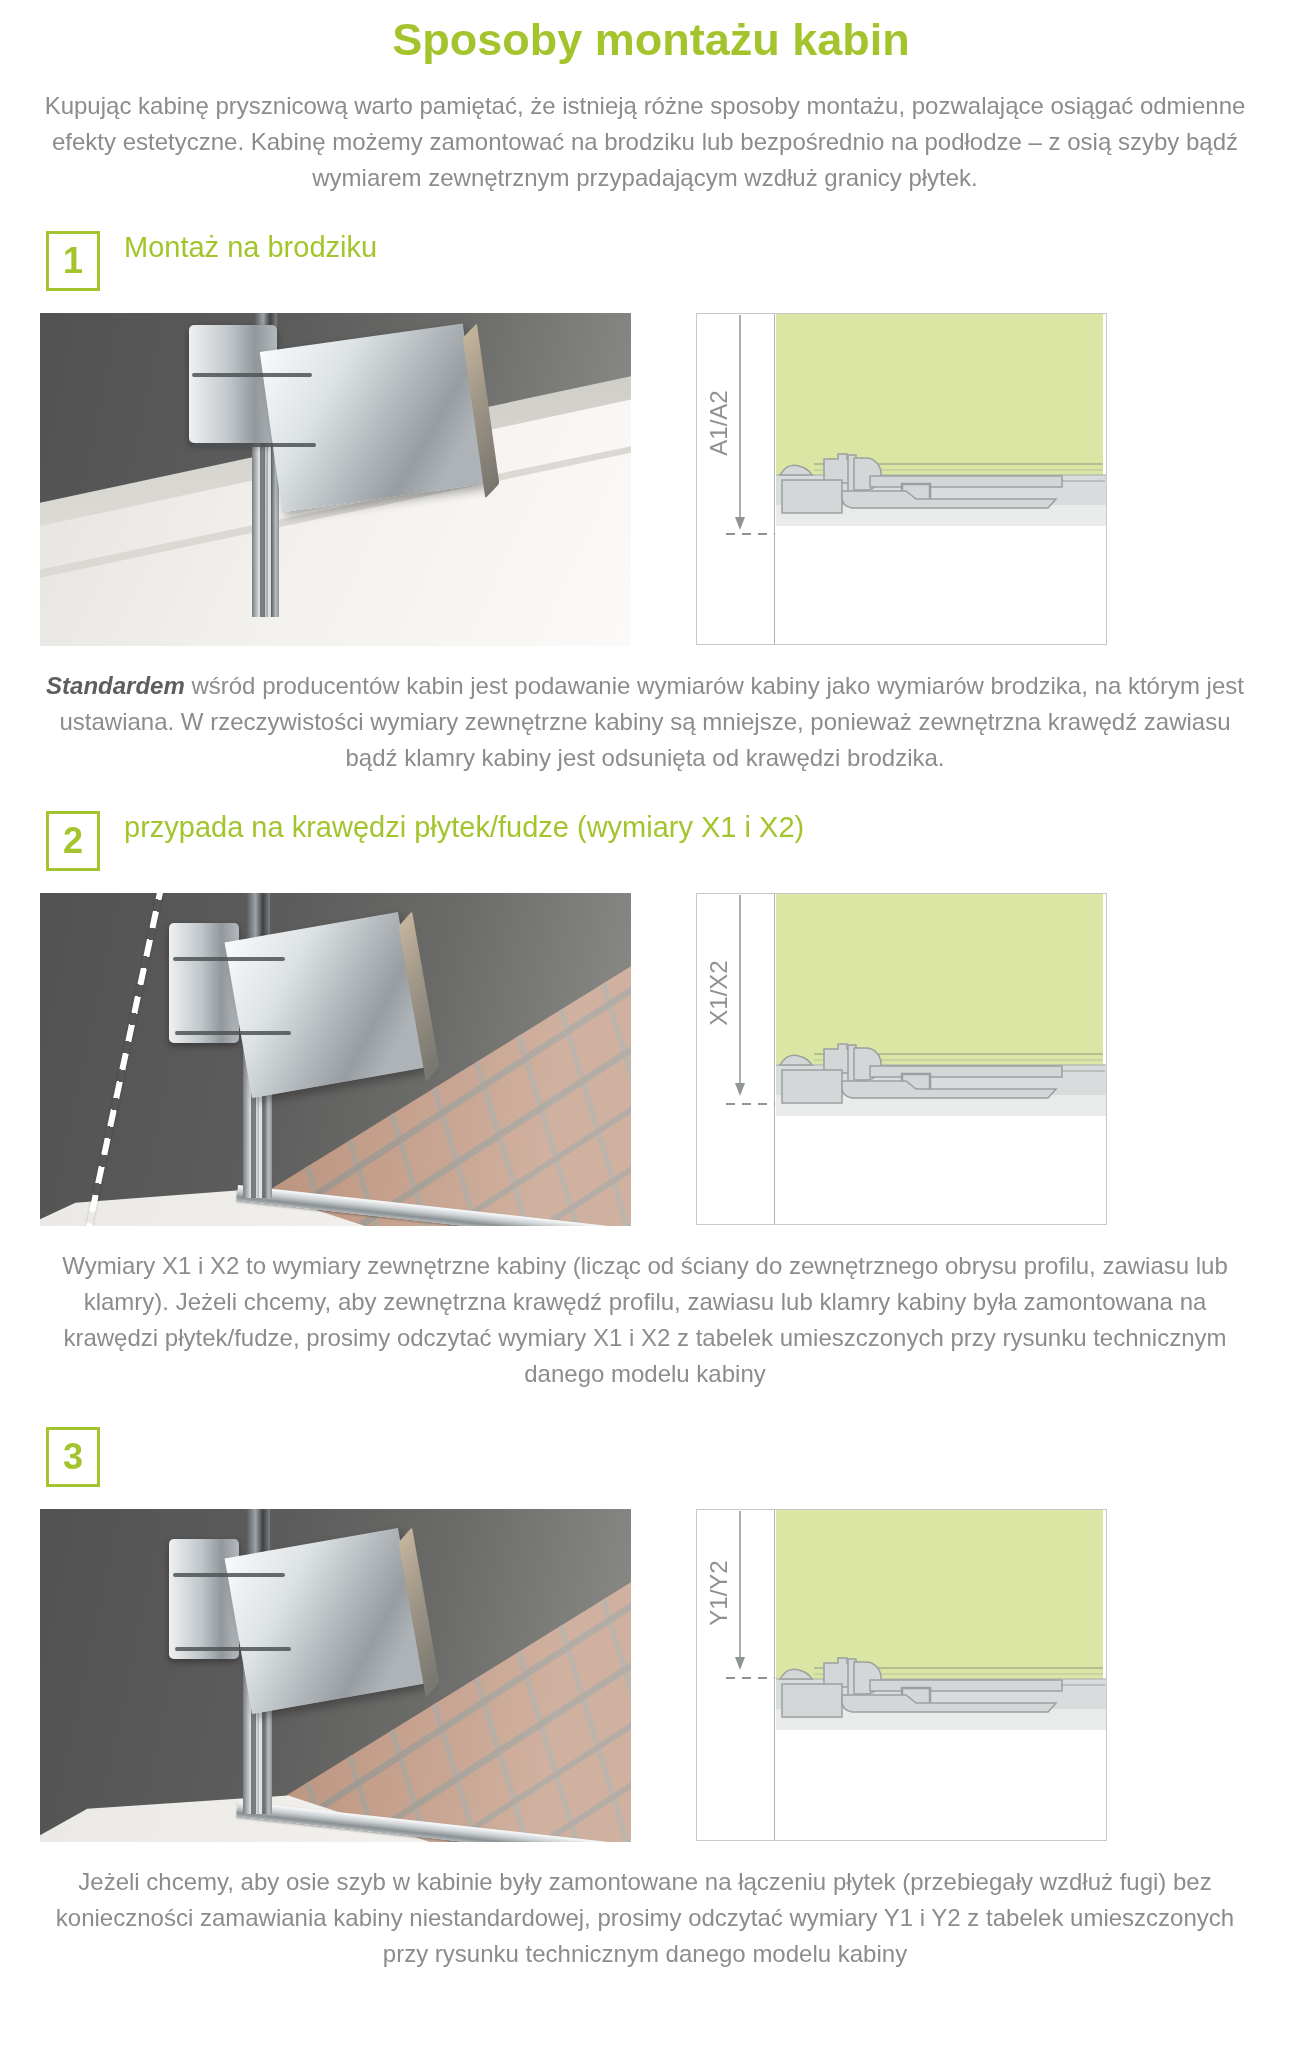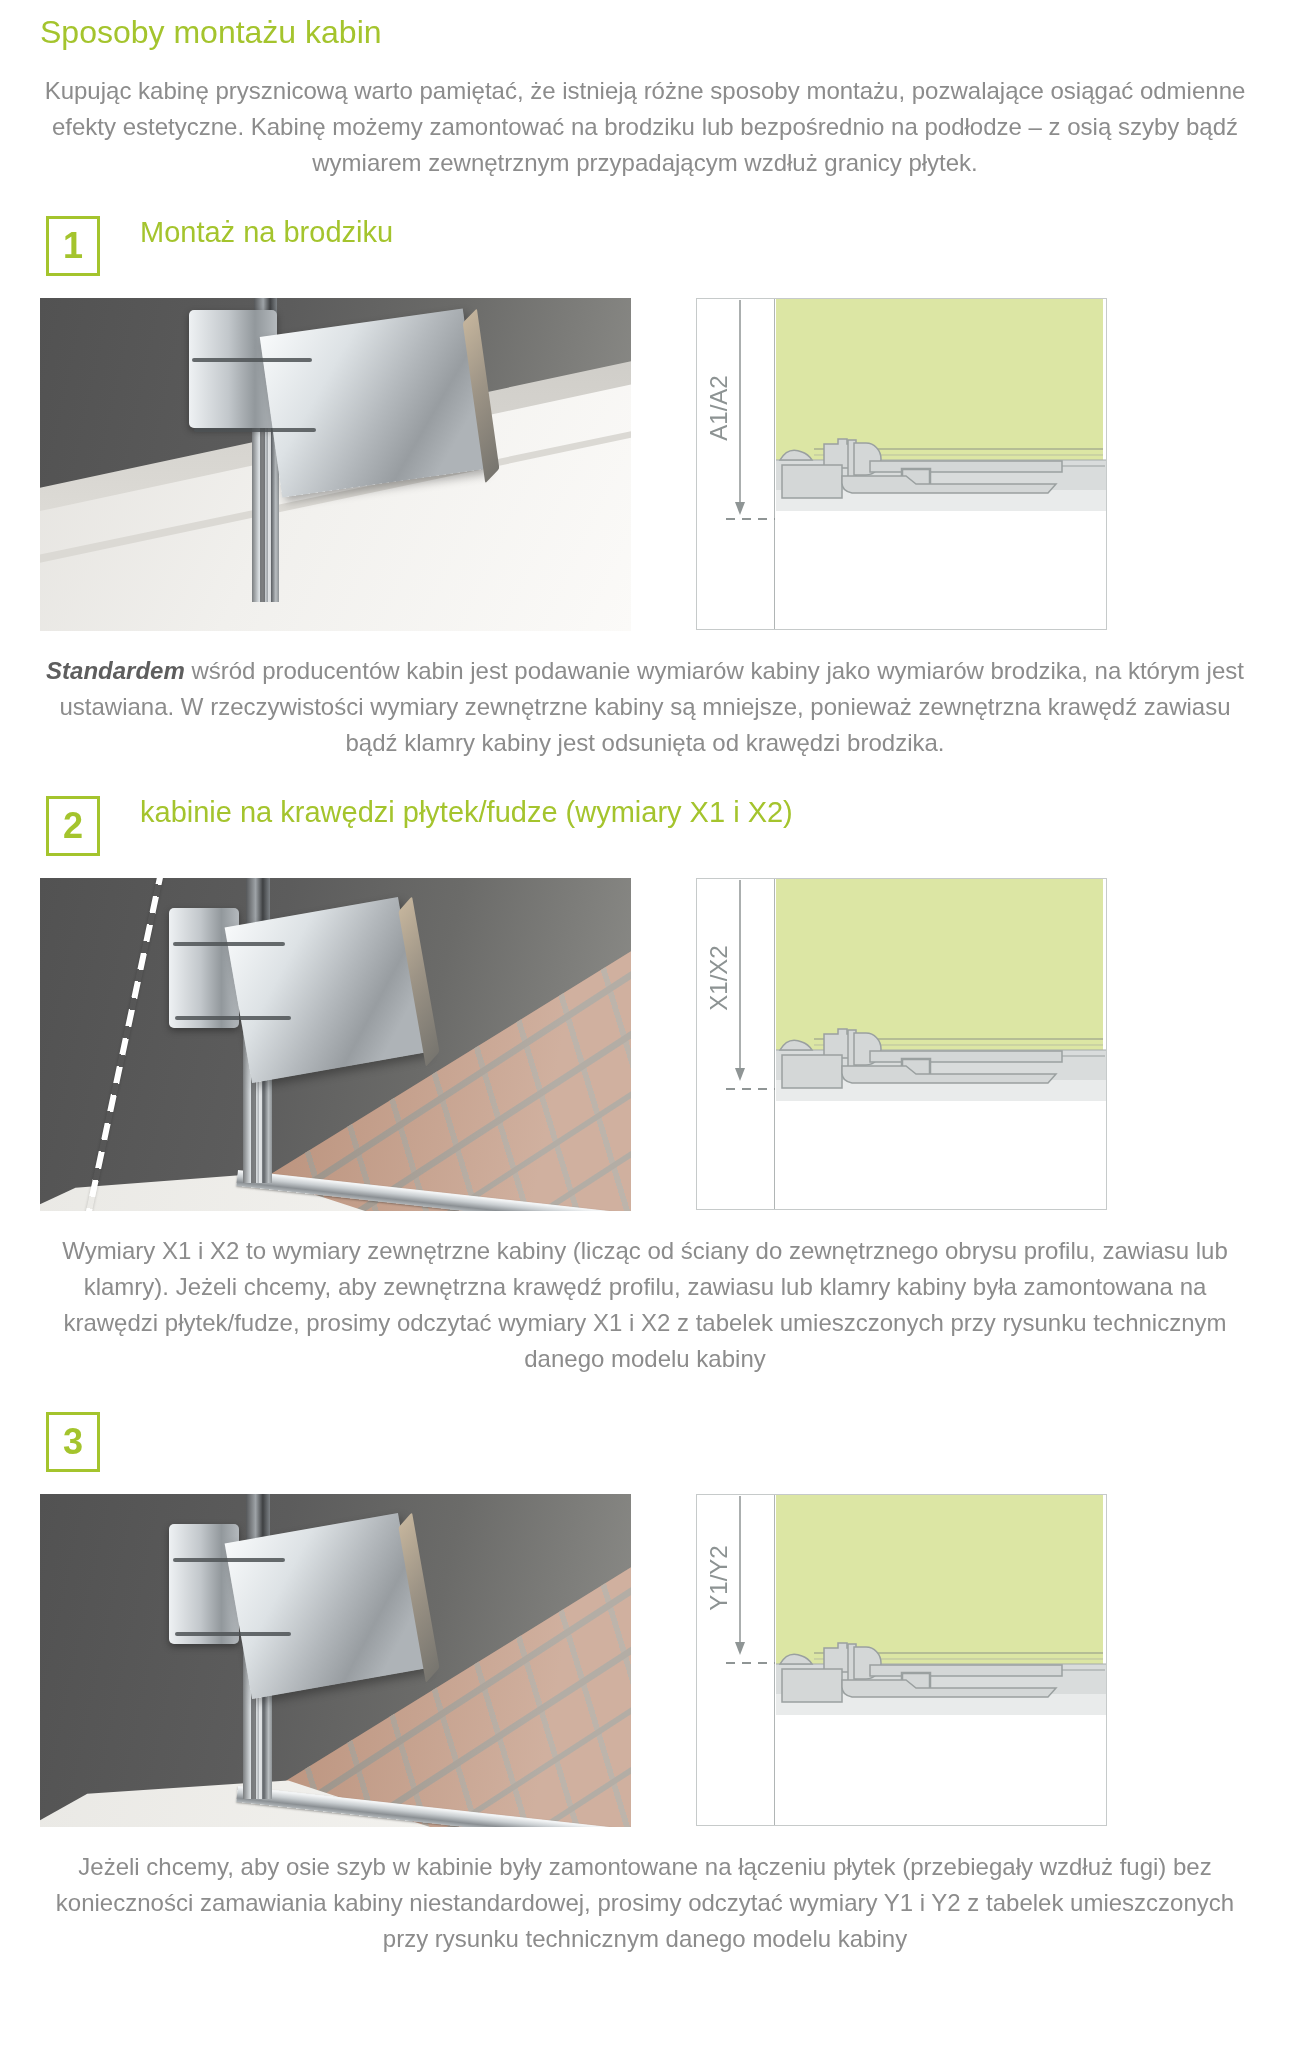--- a/index.html
+++ b/index.html
@@ -1,27 +1,27 @@
 <!DOCTYPE html>
 <html lang="pl"><head>
 <meta charset="utf-8">
 <style>
   html,body{margin:0;padding:0;background:#ffffff;}
   body{font-family:"Liberation Sans","DejaVu Sans",sans-serif;}
   .page{position:relative;width:1302px;min-height:2046px;background:#fff;overflow:hidden;padding-bottom:20px;box-sizing:border-box;}
 
-  .title{margin:14px 40px 0 40px;font-size:32px;font-weight:400;color:#a4c42d;letter-spacing:0;}
+  .title{margin:14px 40px 0 40px;font-size:45px;font-weight:700;color:#a4c42d;letter-spacing:0;text-align:center;}
   .body-text{margin:22px 40px 0 40px;width:1210px;font-size:24px;line-height:36px;color:#8c8c8c;text-align:center;}
   .body-text b{color:#5e5e5e;font-weight:bold;font-style:italic;}
 
   .section-head{display:flex;align-items:flex-start;margin:30px 40px 0 40px;}
   .num-box{flex:0 0 auto;width:48px;height:54px;margin:5px 0 0 6px;border:3px solid #a4c42d;
            display:flex;align-items:center;justify-content:center;
            font-size:36px;font-weight:bold;color:#a4c42d;}
-  .head-text{margin-left:40px;color:#a4c42d;font-size:29px;line-height:42px;font-weight:400;}
+  .head-text{margin-left:24px;color:#a4c42d;font-size:29px;line-height:42px;font-weight:400;}
 
   .media-row{display:flex;align-items:flex-start;margin:22px 40px 0 40px;}
   .diagram{margin-left:65px;background:#fff;}
   .diagram text{font-family:"Liberation Sans","DejaVu Sans",sans-serif;}
 
   
   .photo{position:relative;width:591px;height:333px;overflow:hidden;flex:0 0 auto;
          background:linear-gradient(102deg,#525252 0%,#5c5c5c 38%,#6b6b69 64%,#8f8f8b 100%);}
   
   .tray-rim{position:absolute;inset:0;background:linear-gradient(to bottom,#cbc9c4,#e6e4df);
@@ -141,21 +141,21 @@
       <line x1="30" y1="221" x2="79" y2="221" stroke="#8f9595" stroke-width="2" stroke-dasharray="9 7"></line>
       <text transform="translate(31 110) rotate(-90)" text-anchor="middle" font-size="24" fill="#8d9393">A1/A2</text>
     </svg>
   </div>
 
   <p class="body-text"><b>Standardem</b><span> wśród producentów kabin jest podawanie wymiarów kabiny jako wymiarów brodzika, na którym jest ustawiana. W rzeczywistości wymiary zewnętrzne kabiny są mniejsze, ponieważ zewnętrzna krawędź zawiasu bądź klamry kabiny jest odsunięta od krawędzi brodzika.</span></p>
 
   <div class="section-head">
     <div class="num-box">2</div>
     <div class="head-text">
-      <div>kabinie na krawędzi płytek/fudze (wymiary X1 i X2)</div>
+      <div>przypada na krawędzi płytek/fudze (wymiary X1 i X2)</div>
     </div>
   </div>
 
   <div class="media-row">
     <div class="photo v23 v2">
       <div class="tiles">
         <div class="tiles-pattern"></div>
         <div class="tiles-shade"></div>
       </div>
       <div class="floor-white"></div>

